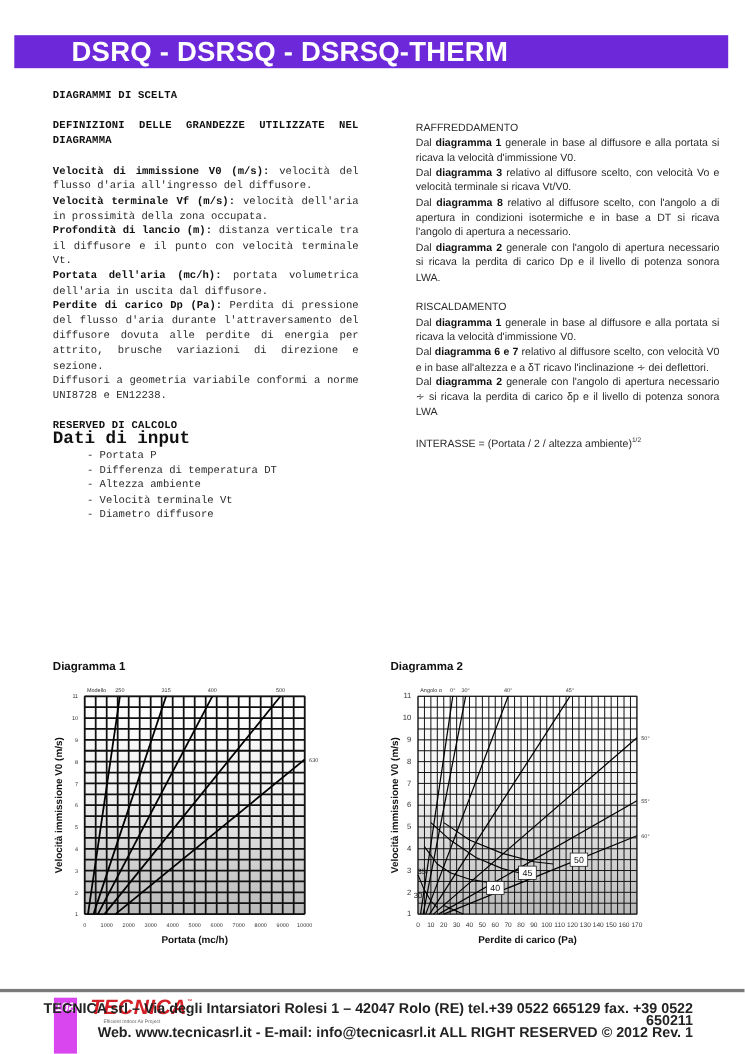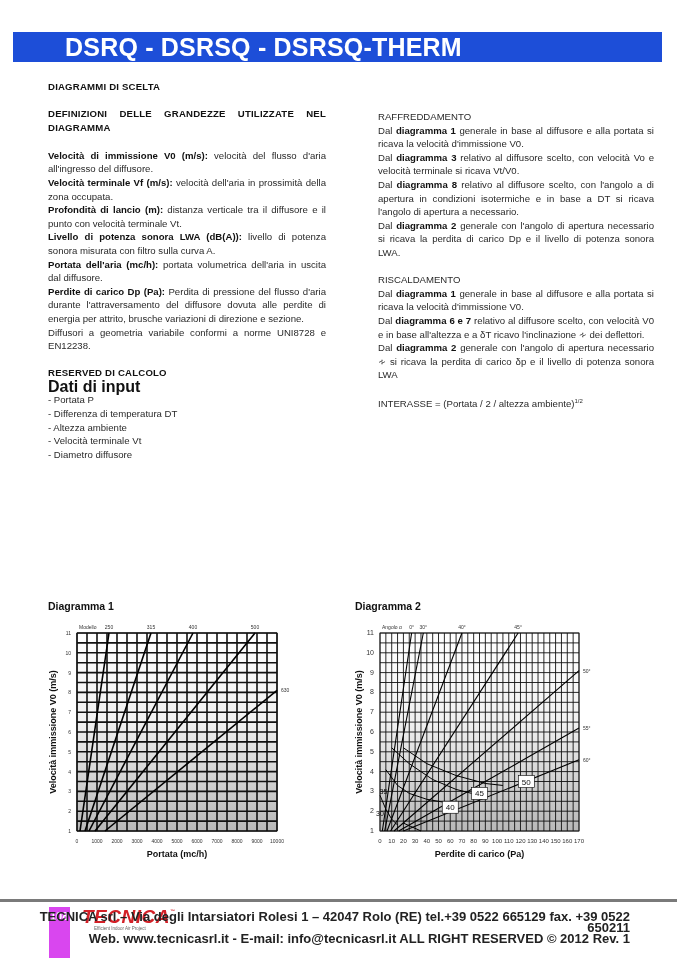--- a/index.html
+++ b/index.html
@@ -1,37 +1,37 @@
 <!DOCTYPE html>
 <html><head>
 <meta charset="utf-8">
 <style>
   * { box-sizing: border-box; margin: 0; padding: 0; }
   html, body { width: 677px; height: 958px; background: #ffffff; overflow: hidden; }
   body { font-family: "Liberation Sans", sans-serif; color: #222; position: relative; }
 
   .title-band {
     position: absolute; left: 13px; top: 32px; width: 649px; height: 30px;
-    background: #1d4ed8; color: #ffffff;
+    background: #6d28d9; color: #ffffff;
   }
   .title-band h1 {
     position: absolute; left: 52px; top: 1px;
     font-family: "Liberation Sans", sans-serif; font-weight: bold; font-size: 25px;
     letter-spacing: 0.2px; line-height: 28px;
   }
 
   .col { position: absolute; font-size: 9.6px; line-height: 13.6px; color: #2a2a2a; }
-  .col-left { left: 48px; top: 80px; width: 278px; }
+  .col-left { left: 48px; top: 80px; width: 278px; font-family: Liberation Mono, monospace; }
   .col-right { left: 355px; top: 110px; width: 276px; margin-left: 23px; }
 
   .h-caps { font-weight: bold; font-size: 9.6px; letter-spacing: 0.2px; color: #111; }
   .just { text-align: justify; }
   .gap { height: 13.6px; }
   .b { font-weight: bold; color: #111; }
-  .list-item { padding-left: 0; }
+  .list-item { padding-left: 0; margin-left: 31px; }
   .sup { font-size: 6px; vertical-align: 4px; }
 
   .chart-title { position: absolute; font-weight: bold; font-size: 10.5px; color: #111; }
   .chart-svg { position: absolute; }
 
   .footer-rule { position: absolute; left: 0; top: 899px; width: 677px; height: 3px; background: #7a7a7a; }
   .page-tab { position: absolute; left: 49px; top: 907px; width: 21px; height: 51px; background: #d946ef; color: #fff; font-size: 11px; font-weight: bold; padding: 3px 0 0 1px; }
   .logo { position: absolute; left: 82px; top: 906px; font-family: "Liberation Sans", sans-serif; font-weight: bold; font-size: 19px; color: #d32027; letter-spacing: 0.5px; font-style: italic; }
   .logo-tm { font-size: 5px; vertical-align: 10px; font-style: normal; }
   .tagline { position: absolute; left: 94px; top: 926px; font-size: 4.5px; color: #666; }
@@ -46,21 +46,20 @@
 
 <div class="col col-left">
   <div class="h-caps">DIAGRAMMI DI SCELTA</div>
   <div class="gap"></div>
   <div class="h-caps just" style="line-height:14px">DEFINIZIONI DELLE GRANDEZZE UTILIZZATE NEL DIAGRAMMA</div>
   <div class="gap"></div>
   <div id="defs">
       <div class="just"><span class="b">Velocità di immissione V0 (m/s):</span><span> velocità del flusso d'aria all'ingresso del diffusore.</span></div>
       <div class="just"><span class="b">Velocità terminale Vf (m/s):</span><span> velocità dell'aria in prossimità della zona occupata.</span></div>
       <div class="just"><span class="b">Profondità di lancio (m):</span><span> distanza verticale tra il diffusore e il punto con velocità terminale Vt.</span></div>
-      <div class="just"><span class="b">Livello di potenza sonora LWA (dB(A)):</span><span> livello di potenza sonora misurata con filtro sulla curva A.</span></div>
       <div class="just"><span class="b">Portata dell'aria (mc/h):</span><span> portata volumetrica dell'aria in uscita dal diffusore.</span></div>
       <div class="just"><span class="b">Perdite di carico Dp (Pa):</span><span> Perdita di pressione del flusso d'aria durante l'attraversamento del diffusore dovuta alle perdite di energia per attrito, brusche variazioni di direzione e sezione.</span></div>
     </div>
   <div class="just">Diffusori a geometria variabile conformi a norme UNI8728  e EN12238.</div>
   <div class="gap"></div>
   <div class="h-caps">RESERVED DI CALCOLO</div>
   <div class="b" style="font-size:16px">Dati di input</div>
   <div id="inputs">
       <div class="list-item">-  Portata P</div>
       <div class="list-item">-  Differenza di temperatura DT</div>

